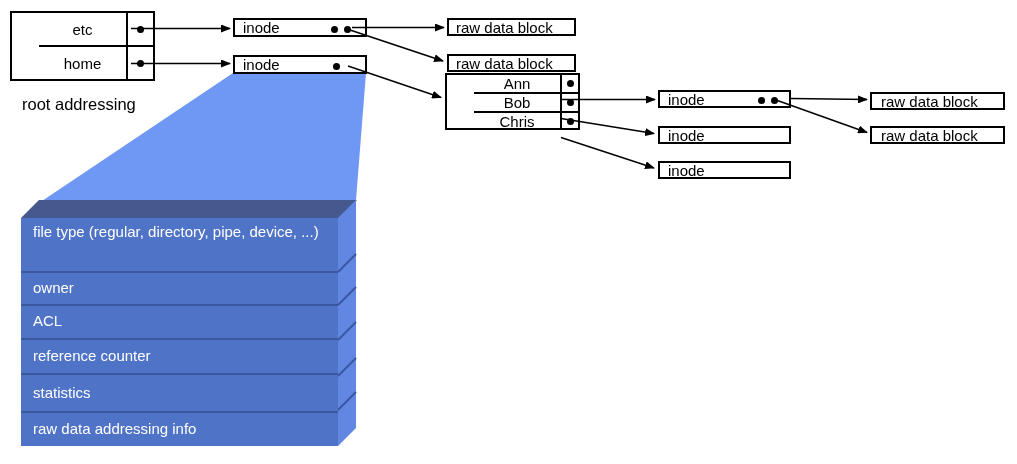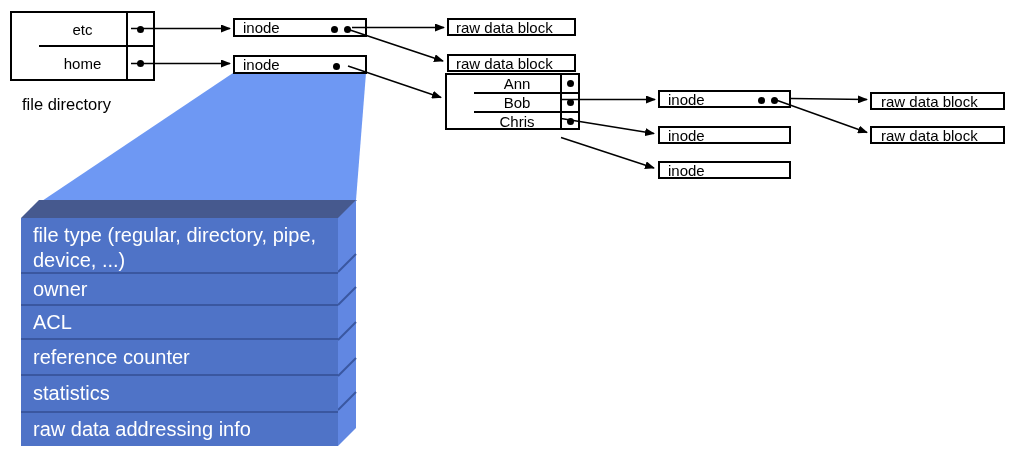--- a/index.html
+++ b/index.html
@@ -50,21 +50,21 @@
   .ptr-cell .dot{position:static;}
 
   .caption{
     position:absolute;left:22px;top:95px;font-size:16.5px;z-index:2;
   }
 
   
   .stack{
     position:absolute;left:21px;top:218px;width:317px;height:228px;
     background:var(--stack-front);z-index:1;display:flex;flex-direction:column;
-    color:var(--stack-text);font-size:20px;box-sizing:border-box;
+    color:var(--stack-text);font-size:15px;box-sizing:border-box;
   }
   .stack-row{
     box-sizing:border-box;display:flex;align-items:center;
     padding-left:12px;padding-right:6px;line-height:1.25;
   }
   .stack-row + .stack-row{border-top:2px solid var(--stack-divider);}
   .stack-row.tall{align-items:flex-start;padding-top:5px;}
 </style>
 </head>
 <body>
@@ -114,21 +114,21 @@
     </div>
     <div class="dir-row">
       <div class="name-cell" style="width:89px">
         <span>home</span>
       </div>
       <div class="ptr-cell">
         <span class="dot"></span>
       </div>
     </div>
   </div>
-  <div class="caption">file directory</div>
+  <div class="caption">root addressing</div>
 
   <div class="box" style="left:233px;top:18px;width:134px;height:19px;">
     <span class="lbl">inode</span>
     <span class="dot" style="left:96px;top:6px"></span>
     <span class="dot" style="left:109px;top:6px"></span>
   </div>
 
   <div class="box" style="left:233px;top:55px;width:134px;height:19px;">
     <span class="lbl">inode</span>
     <span class="dot" style="left:98px;top:6px"></span>

